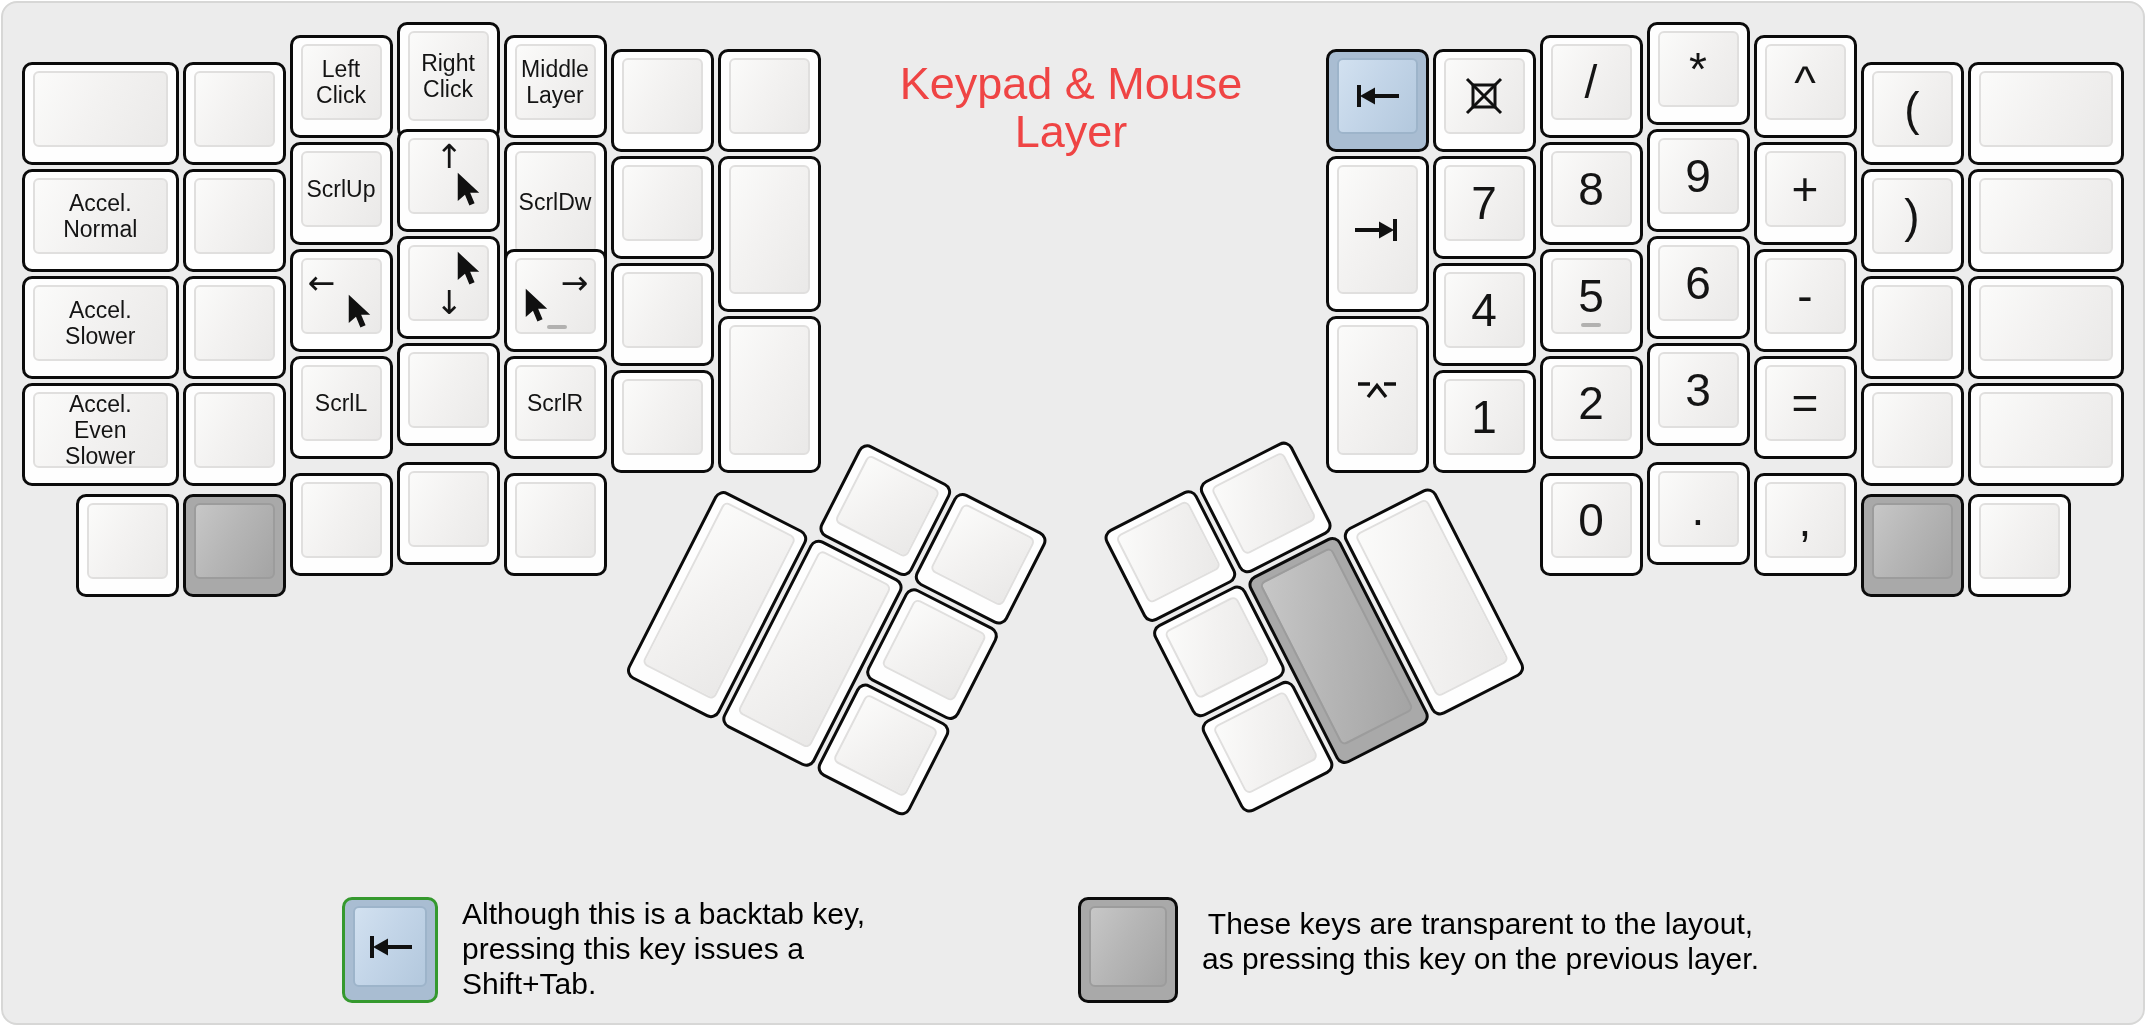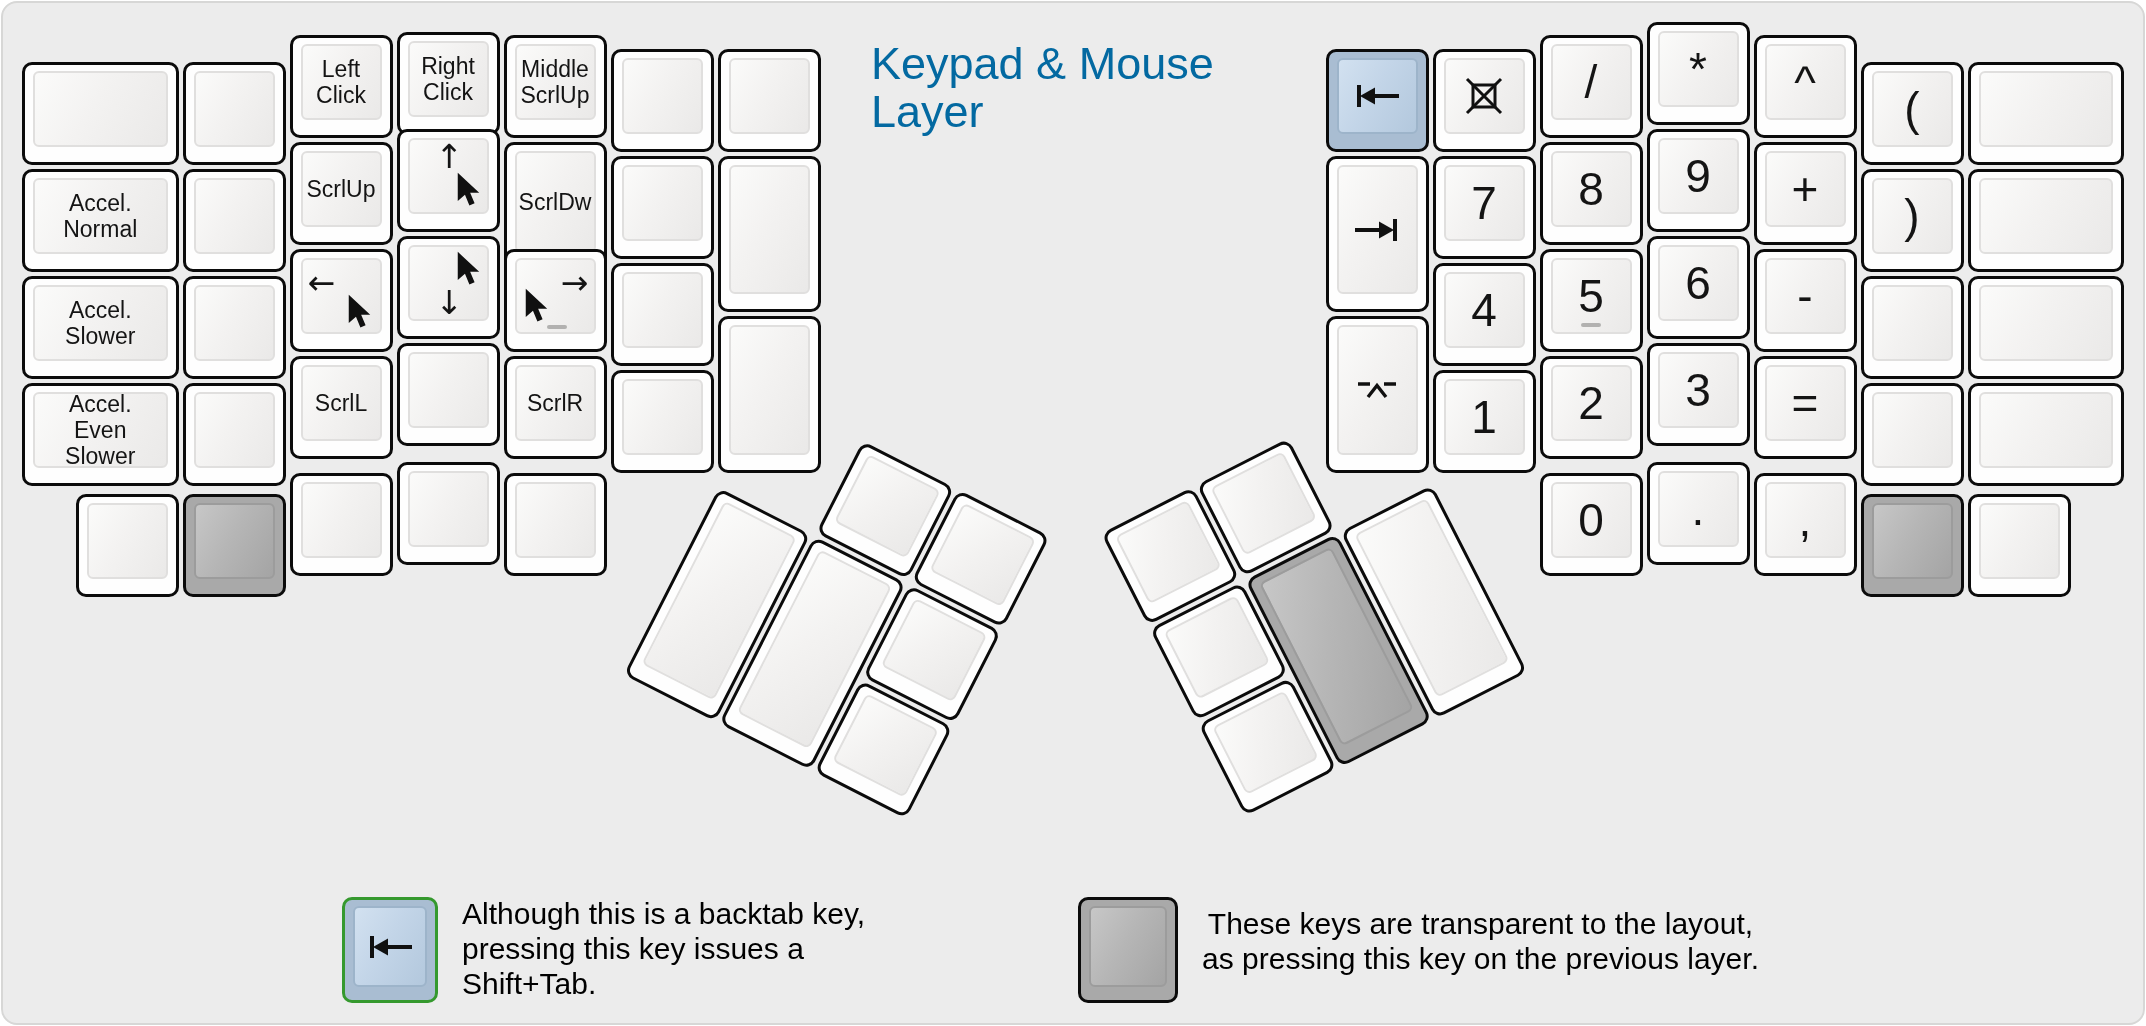--- a/index.html
+++ b/index.html
@@ -23,22 +23,22 @@
   .f-lg .captext{font-size:46px;line-height:1;}
   
   .cap .arr{position:absolute;font-family:"DejaVu Sans",sans-serif;font-size:33px;line-height:1;}
   .cap svg{display:block;}
   .cap .cur{position:absolute;}
   .cap .homing{position:absolute;width:20px;height:4px;background:#b2b1b0;border-radius:2px;}
   .pos-c-bottom{left:50%;transform:translateX(-50%);bottom:5px;}
   
   .thumb{position:absolute;transform-origin:0 0;}
   
-  #title{position:absolute;left:871px;top:40px;width:400px;
-         font-size:45px;line-height:1.07;color:#0369a1;}
+  #title{position:absolute;left:871px;top:60px;width:400px;text-align:center;
+         font-size:45px;line-height:1.07;color:#ef4444;}
   
   .legend-text{position:absolute;font-size:30px;line-height:35px;color:#000;}
   .legend-key{position:absolute;width:96px;height:106px;}
   .legend-key .cap{bottom:13px;}
 </style>
 </head>
 <body>
 
 <div id="canvas">
   <div id="panel"></div>
@@ -86,40 +86,40 @@
           <div class="cap"><span class="captext">ScrlUp</span></div>
         </div>
         <div class="key  " style="left: 289.5px; top: 249.4px; width: 103px; height: 103px;">
           <div class="cap"><span class="arr" style="top:6px;left:5px">←</span><svg class="cur " width="30" height="37" viewBox="0 0 16 20" style="bottom: 2px; right: 7px;">
               <path d="M3 1 L3 16.2 L6.9 12.9 L9.3 18.6 L12.1 17.4 L9.7 11.8 L14.6 11.8 Z" fill="#101010"></path>
             </svg></div>
         </div>
         <div class="key  f-sm" style="left: 289.5px; top: 356.4px; width: 103px; height: 103px;">
           <div class="cap"><span class="captext">ScrlL</span></div>
         </div>
-        <div class="key  f-sm" style="left: 396.5px; top: 32px; width: 103px; height: 103px;">
+        <div class="key  f-sm" style="left: 396.5px; top: 22px; width: 103px; height: 117px;">
           <div class="cap"><span class="captext">Right
 Click</span></div>
         </div>
         <div class="key  " style="left: 396.5px; top: 129px; width: 103px; height: 103px;">
           <div class="cap"><span class="arr" style="top:0;left:26px">↑</span><svg class="cur " width="30" height="37" viewBox="0 0 16 20" style="bottom: 4px; right: 5px;">
               <path d="M3 1 L3 16.2 L6.9 12.9 L9.3 18.6 L12.1 17.4 L9.7 11.8 L14.6 11.8 Z" fill="#101010"></path>
             </svg></div>
         </div>
         <div class="key  " style="left: 396.5px; top: 236px; width: 103px; height: 103px;">
           <div class="cap"><span class="arr" style="bottom:0;left:26px">↓</span><svg class="cur " width="30" height="37" viewBox="0 0 16 20" style="top: 3px; right: 5px;">
               <path d="M3 1 L3 16.2 L6.9 12.9 L9.3 18.6 L12.1 17.4 L9.7 11.8 L14.6 11.8 Z" fill="#101010"></path>
             </svg></div>
         </div>
         <div class="key  " style="left: 396.5px; top: 343px; width: 103px; height: 103px;">
           <div class="cap"></div>
         </div>
         <div class="key  f-sm" style="left: 503.5px; top: 35.4px; width: 103px; height: 103px;">
           <div class="cap"><span class="captext">Middle
-ScrlUp</span></div>
+Layer</span></div>
         </div>
         <div class="key  f-sm" style="left: 503.5px; top: 142.4px; width: 103px; height: 129px;">
           <div class="cap"><span class="captext">ScrlDw</span></div>
         </div>
         <div class="key  " style="left: 503.5px; top: 249.4px; width: 103px; height: 103px;">
           <div class="cap"><span class="arr" style="top:6px;right:5px">→</span><svg class="cur " width="30" height="37" viewBox="0 0 16 20" style="bottom: 8px; left: 3px;">
               <path d="M3 1 L3 16.2 L6.9 12.9 L9.3 18.6 L12.1 17.4 L9.7 11.8 L14.6 11.8 Z" fill="#101010"></path>
             </svg><span class="homing" style="bottom:3px;left:30px"></span></div>
         </div>
         <div class="key  f-sm" style="left: 503.5px; top: 356.4px; width: 103px; height: 103px;">

